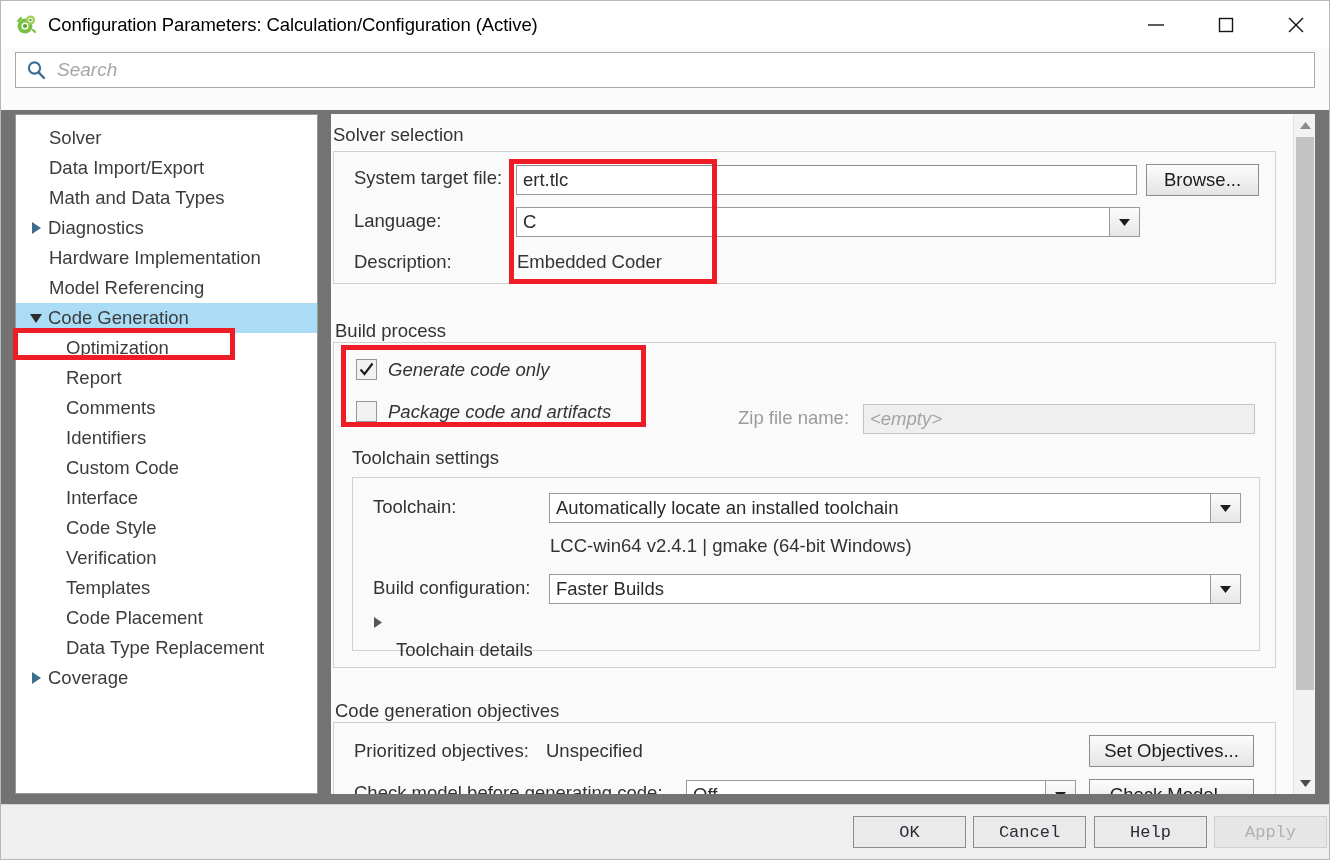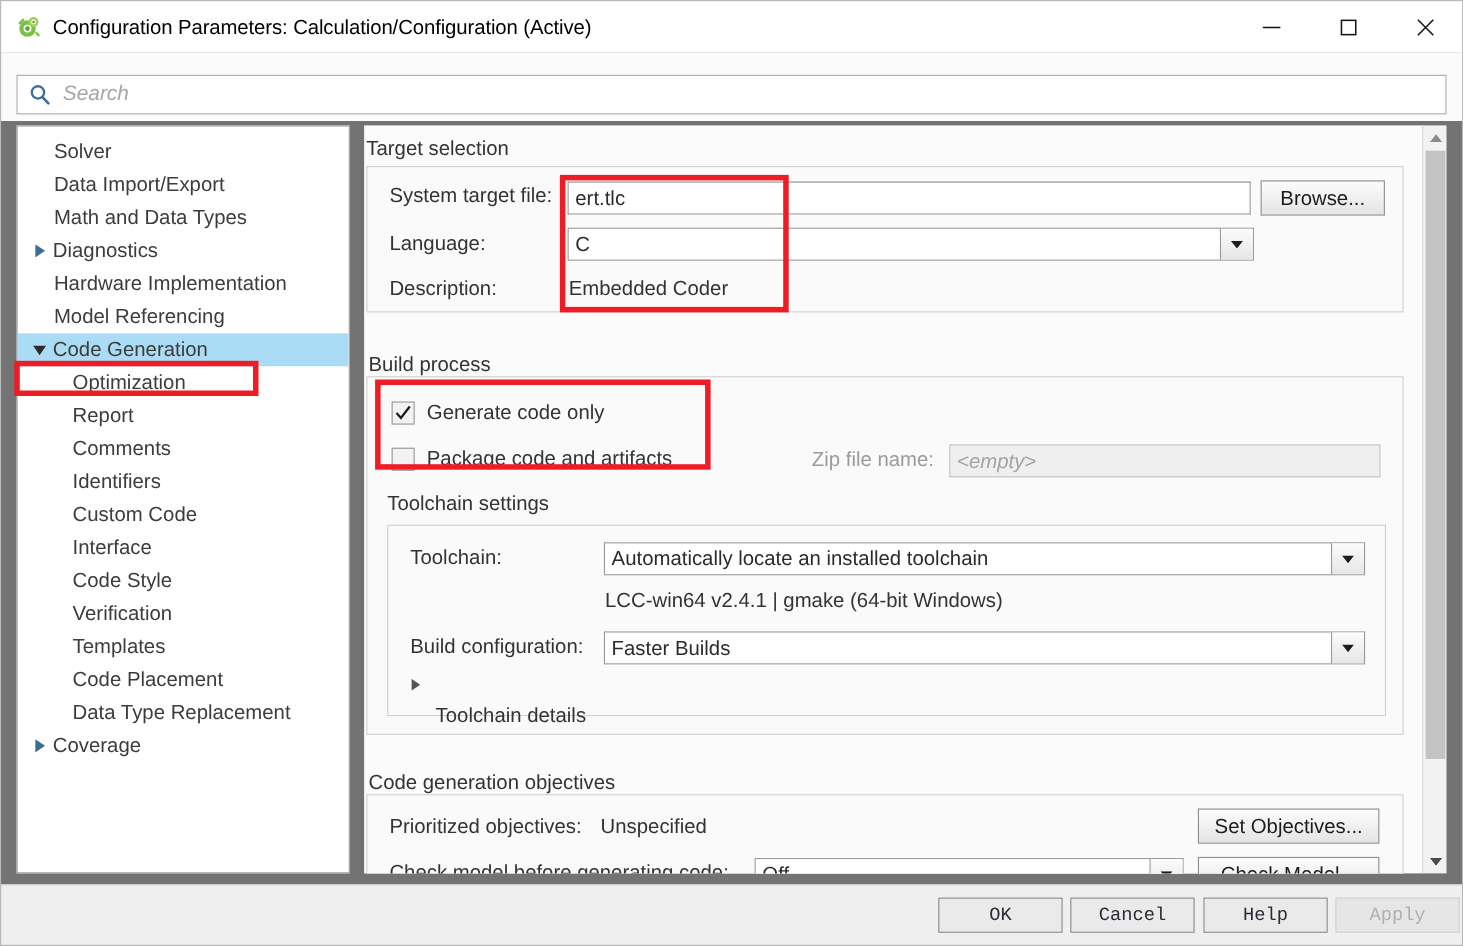--- a/index.html
+++ b/index.html
@@ -49,21 +49,21 @@
   }
   .win-btn svg { display: block; }
 
   
   .searchwrap {
     position: absolute; left: 0; top: 47px;
     width: 1330px; height: 62px;
     background: #fbfbfb;
   }
   .searchbox {
-    position: absolute; left: 14px; top: 20px;
+    position: absolute; left: 14px; top: 4px;
     width: 1300px; height: 36px;
     background: #ffffff;
     border: 1px solid #aaaaaa;
     display: flex; align-items: center;
   }
   .search-icon { margin-left: 9px; width: 22px; height: 22px; flex: none; }
   .search-ph {
     margin-left: 10px;
     font-size: 19px; font-style: italic;
     color: #a6a6a6;
@@ -157,21 +157,21 @@
   .btn {
     background: linear-gradient(#fcfcfc, #e4e4e4);
     border: 1px solid #8c8c8c;
     height: 32px;
     display: flex; align-items: center; justify-content: center;
     font-size: 18.5px; color: #1c1c1c;
     padding: 0 10px;
     white-space: nowrap;
   }
 
-  .cbrow { display: flex; align-items: center; height: 32px; }
+  .cbrow { display: flex; height: 32px; font-style: italic; }
   .cbox {
     width: 21px; height: 21px; flex: none;
     background: #f2f2f2;
     border: 1px solid #969696;
     position: relative;
   }
   .cbox svg { position: absolute; left: 1px; top: 1px; }
   .cblabel { margin-left: 11px; font-size: 18.5px; color: #333333; white-space: nowrap; }
 
   
@@ -343,21 +343,21 @@
           </span>
           <span class="tree-label">Coverage</span>
         </div>
       </div>
   </div>
 
   <div class="redbox" style="left:12px; top:327px; width:222px; height:32px;"></div>
 
   <div class="content">
 
-    <div class="sect-title">Target selection</div>
+    <div class="sect-title">Solver selection</div>
     <div class="group" style="position:absolute; left:2px; top:37px; width:943px; height:133px;">
       <div class="row" style="position:absolute; left:20px; top:15px;">
         <span class="lbl">System target file:</span>
       </div>
       <div class="textfield" style="position:absolute; left:182px; top:13px; width:621px;">
         <span>ert.tlc</span>
       </div>
       <div class="btn" style="position:absolute; left:812px; top:12px; width:113px;">
         <span>Browse...</span>
       </div>

